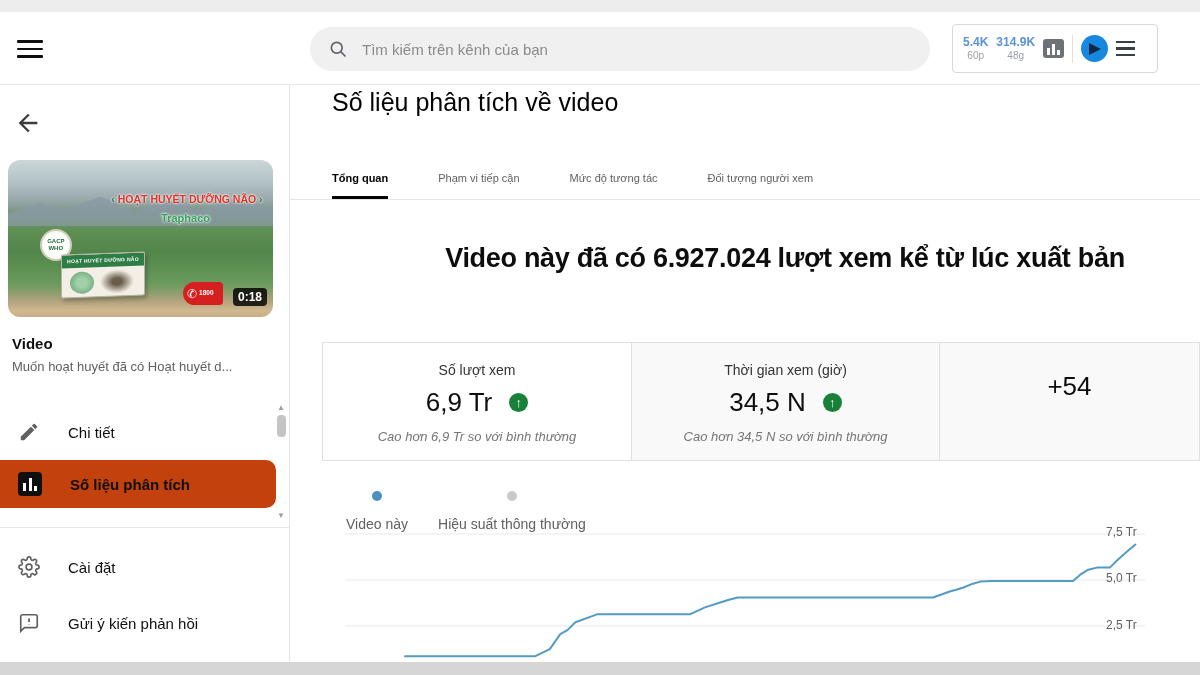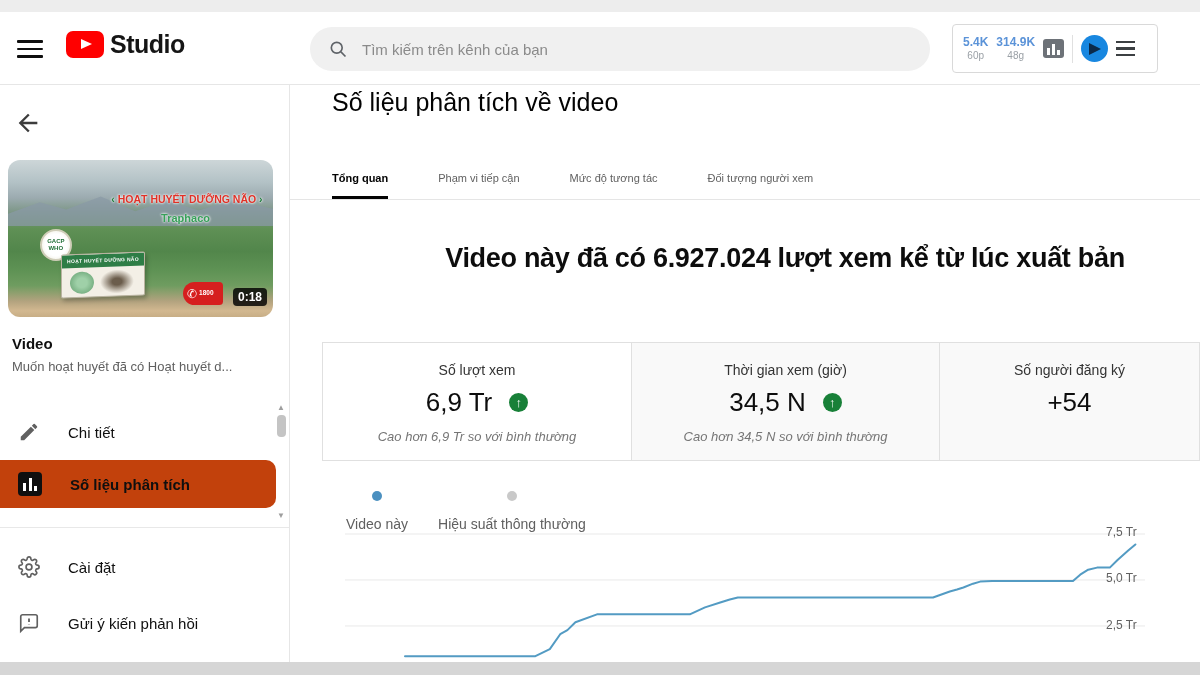--- a/index.html
+++ b/index.html
@@ -131,24 +131,20 @@
 <body>
 
 <div class="top-strip"></div>
 
 <div class="header">
   <div class="hamburger">
       <i></i>
       <i></i>
       <i></i>
     </div>
-  <div class="logo">
-    <span class="yt-play"></span>
-    <span class="logo-text">Studio</span>
-  </div>
   <div class="search-pill">
     <svg width="20" height="20" viewBox="0 0 24 24" fill="none" stroke="#5f6368" stroke-width="2">
       <circle cx="10.5" cy="10.5" r="6.5"></circle>
         <line x1="15.5" y1="15.5" x2="21" y2="21"></line>
     </svg>
     <input type="text" placeholder="Tìm kiếm trên kênh của bạn" style="">
   </div>
   <div class="ext-widget">
     <div class="ext-stat">
       <div class="v">5.4K</div>
@@ -263,21 +259,20 @@
     </div>
     <div class="card">
       <div class="c-label">Thời gian xem (giờ)</div>
       <div class="c-value-row">
         <span class="c-value">34,5 N</span>
         <span class="up-circle">↑</span>
       </div>
       <div class="c-note">Cao hơn 34,5 N so với bình thường</div>
     </div>
     <div class="card">
-      <div class="c-label">Số người đăng ký</div>
       <div class="c-value-row">
         <span class="c-value">+54</span>
       </div>
     </div>
   </div>
 
   <div class="legend">
     <div class="legend-item">
       <span class="legend-dot" style="background: rgb(75, 144, 192);"></span>
       <span class="legend-label">Video này</span>

